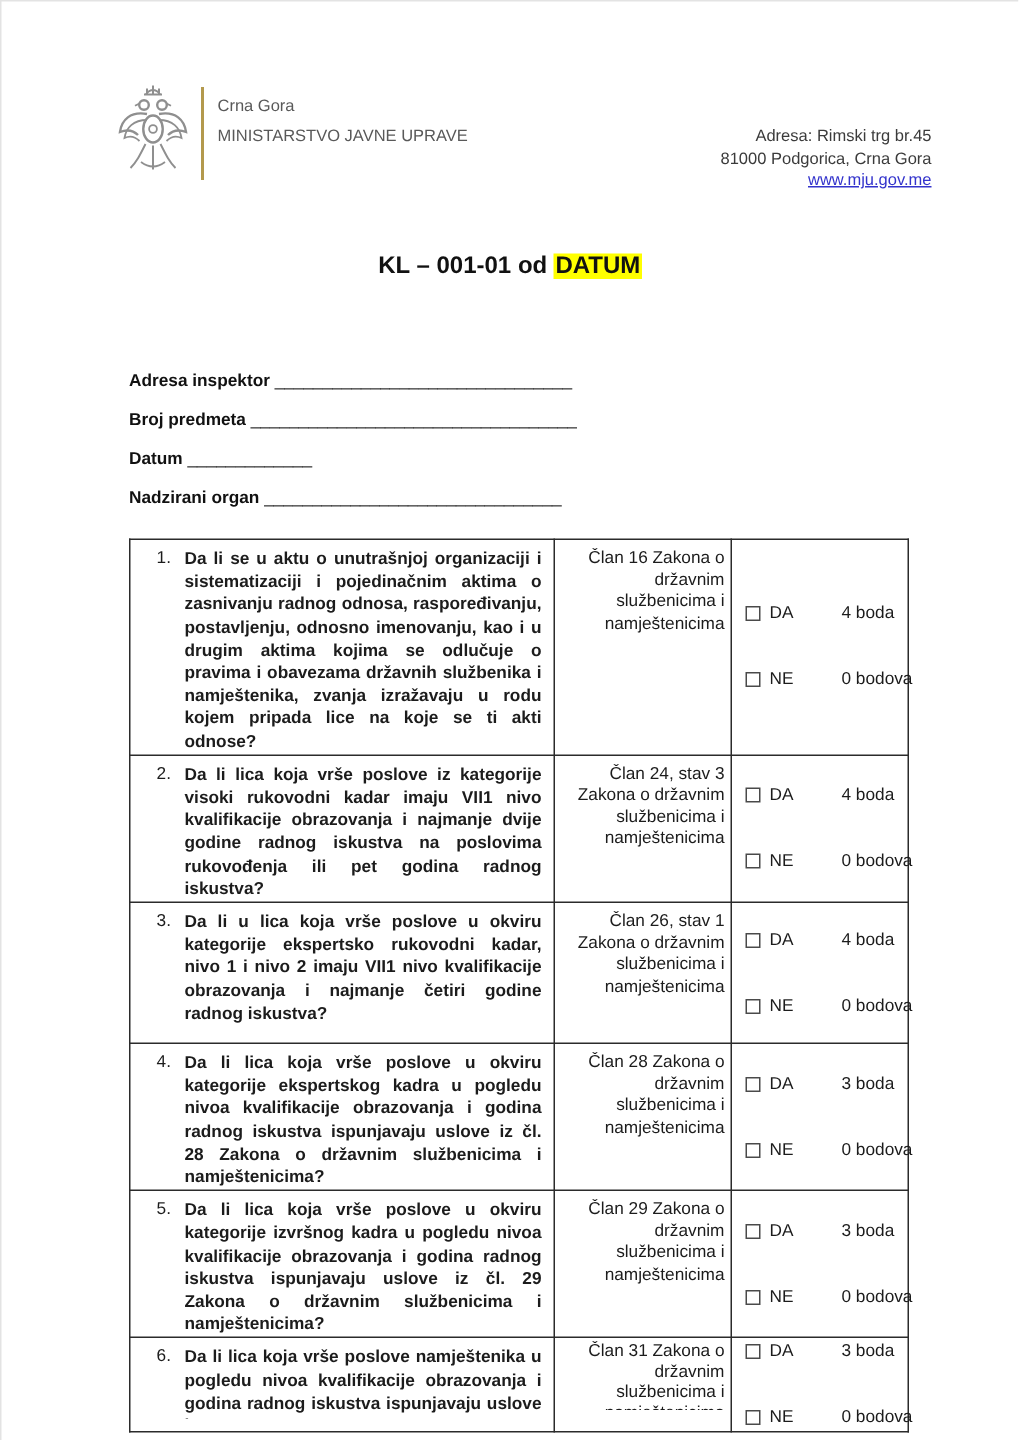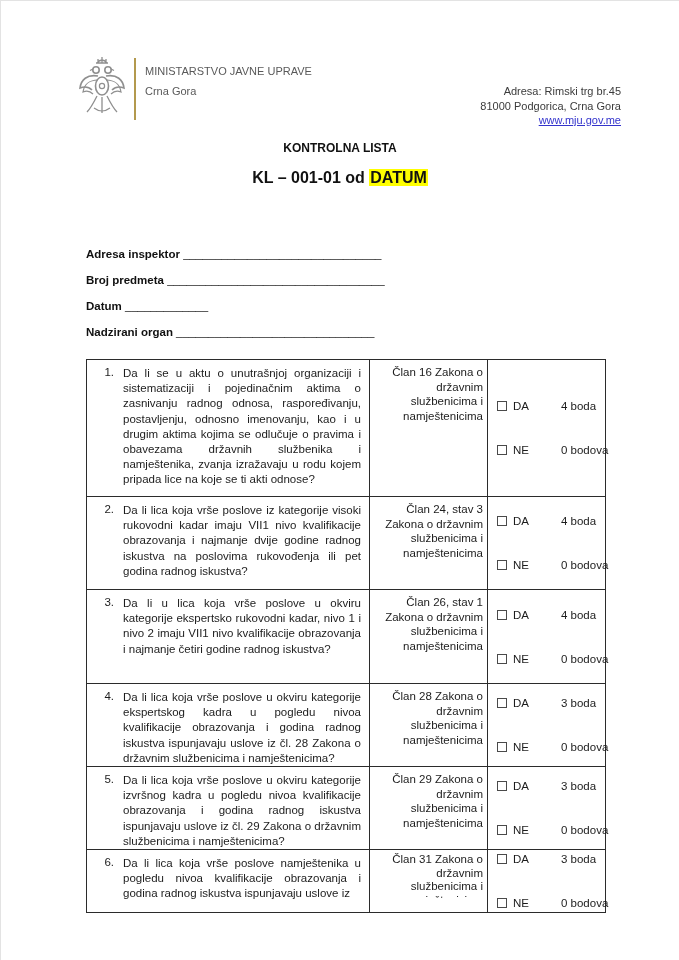--- a/index.html
+++ b/index.html
@@ -36,21 +36,21 @@
   table.checklist{
     position:absolute;left:85px;top:358px;width:519px;
     border-collapse:collapse;table-layout:fixed;
     font-size:11.5px;color:#1c1c1c;
   }
   table.checklist td{border:1px solid #2b2b2b;vertical-align:top;padding:0;}
   col.c1{width:283px}col.c2{width:118px}col.c3{width:118px}
   tr.r1{height:137px}tr.r2{height:93px}tr.r3{height:94px}tr.r4{height:82px}tr.r5{height:77px}tr.r6{height:51px}
   .q-inner{display:flex;padding:6px 8px 0 0;}
   .q-num{flex:none;width:36px;text-align:right;padding-right:9px;box-sizing:border-box;}
-  .q-text{flex:1;text-align:justify;line-height:15.2px;}
+  .q-text{flex:1;text-align:justify;line-height:15.2px;font-weight:bold;}
   .ref-inner{padding:5px 4px 0 4px;text-align:right;line-height:14.5px;}
   .opt-cell{vertical-align:middle !important;}
   tr.r6 .opt-cell{vertical-align:top !important;}
   tr.r6 .q-inner{max-height:48px;overflow:hidden;}
   tr.r6 .ref-inner{max-height:45px;overflow:hidden;line-height:13.5px;padding-top:3px;}
   .opts{display:grid;grid-template-columns:auto auto;column-gap:22px;row-gap:3px;padding:3px 4px 3px 9px;align-items:center;justify-content:start;gap:32px;}
   .opt{display:flex;align-items:center;white-space:nowrap;}
   .cb{display:inline-block;width:8px;height:8px;border:1px solid #4a4a4a;margin-right:6px;background:#fff;cursor:pointer;}
   .pts{white-space:nowrap;}
 </style>
@@ -77,30 +77,29 @@
         <ellipse cx="25" cy="30" rx="6.5" ry="9"></ellipse>
         <circle cx="25" cy="30" r="2.6" stroke-width="1.2"></circle>
 
         <path d="M20 40 C16 48 14 52 10 56 M25 41 V57 M30 40 C34 48 36 52 40 56" stroke-width="1.3"></path>
         <path d="M17 52 q8 6 16 0" stroke-width="1.2"></path>
       </g>
     </svg>
   </div>
   <div class="gold-line"></div>
   <div class="org-block">
+    <div>Crna Gora</div>
     <div>MINISTARSTVO JAVNE UPRAVE</div>
-    <div>Crna Gora</div>
   </div>
   <div class="addr-block">
     <div>Adresa: Rimski trg br.45</div>
     <div>81000 Podgorica, Crna Gora</div>
     <div><a>www.mju.gov.me</a></div>
   </div>
 
-  <div class="title1">KONTROLNA LISTA</div>
   <div class="title2"><span>KL – 001-01 od </span><span class="hl">DATUM</span></div>
 
 
   <div class="field f1"><span class="flabel">Adresa inspektor </span><span class="fline">_______________________________</span></div>
   <div class="field f2"><span class="flabel">Broj predmeta </span><span class="fline">__________________________________</span></div>
   <div class="field f3"><span class="flabel">Datum </span><span class="fline">_____________</span></div>
   <div class="field f4"><span class="flabel">Nadzirani organ </span><span class="fline">_______________________________</span></div>
 
   <table class="checklist">
     <colgroup>

